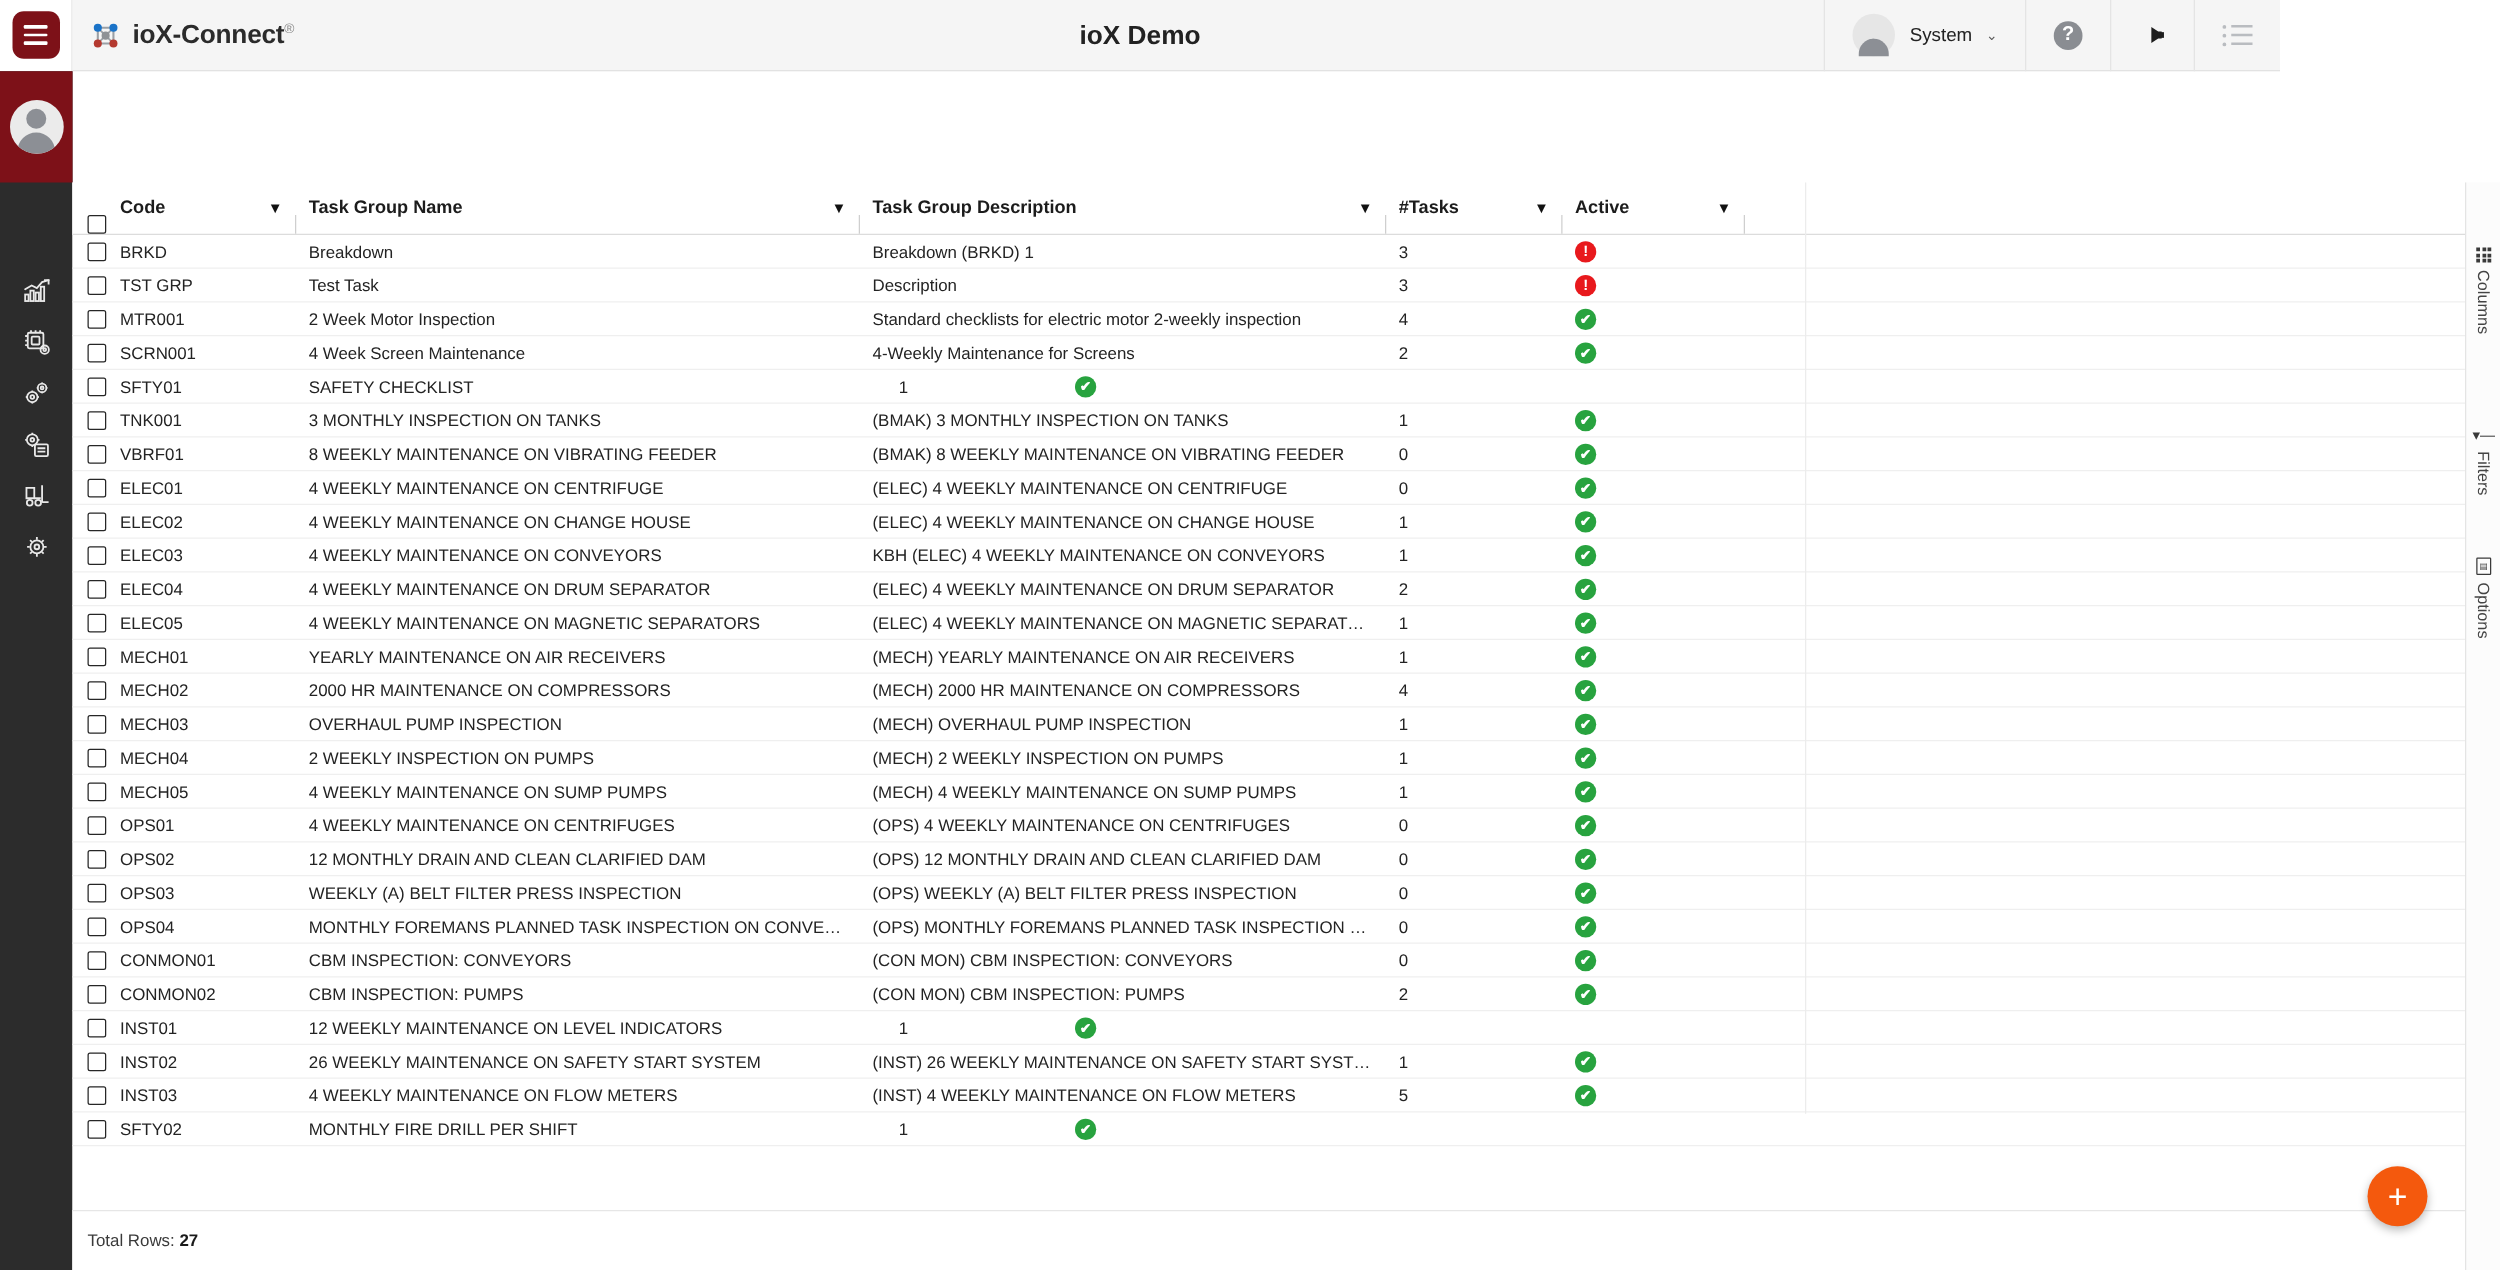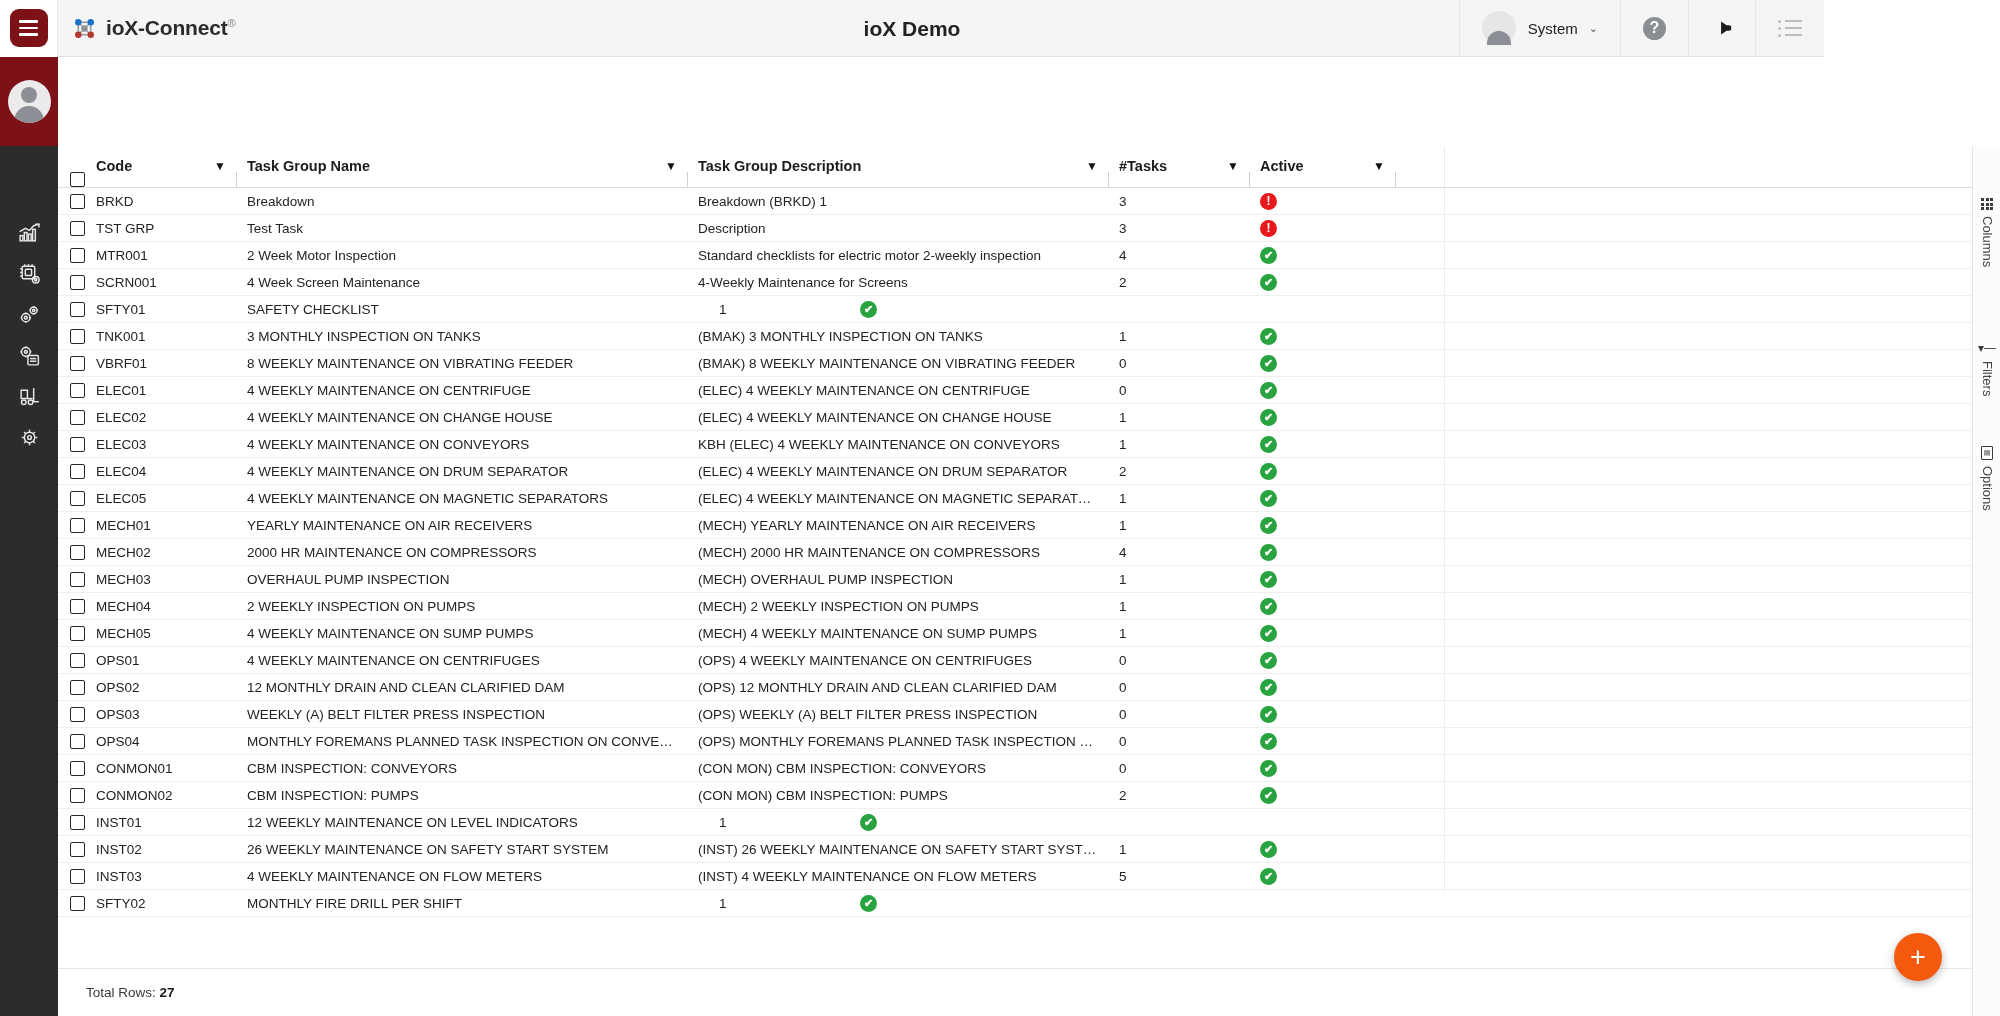--- a/index.html
+++ b/index.html
@@ -184,21 +184,21 @@
   .table-border-right {
     position: absolute; left: 1386px; top: 0; width: 1px; height: 745px; background: #ececec;
   }
 
   
   .footer {
     position: absolute; left: 58px; bottom: 0; width: 1914px; height: 48px;
     border-top: 1px solid #e6e6e6; background: #fff;
     display: flex; align-items: center;
   }
-  .total-rows { margin-left: 28px; font-size: 13.5px; color: #3a3a3a; }
+  .total-rows { margin-left: 12px; font-size: 13.5px; color: #3a3a3a; }
   .total-rows b { color: #1a1a1a; }
 
   .fab {
     position: absolute; right: 58px; bottom: 35px;
     width: 48px; height: 48px; border-radius: 50%; background: #f4590d;
     box-shadow: 0 3px 8px rgba(0,0,0,.28);
     display: flex; align-items: center; justify-content: center;
     color: #fff; font-size: 27px; font-weight: 300; cursor: pointer; line-height: 1;
     z-index: 10;
   }

